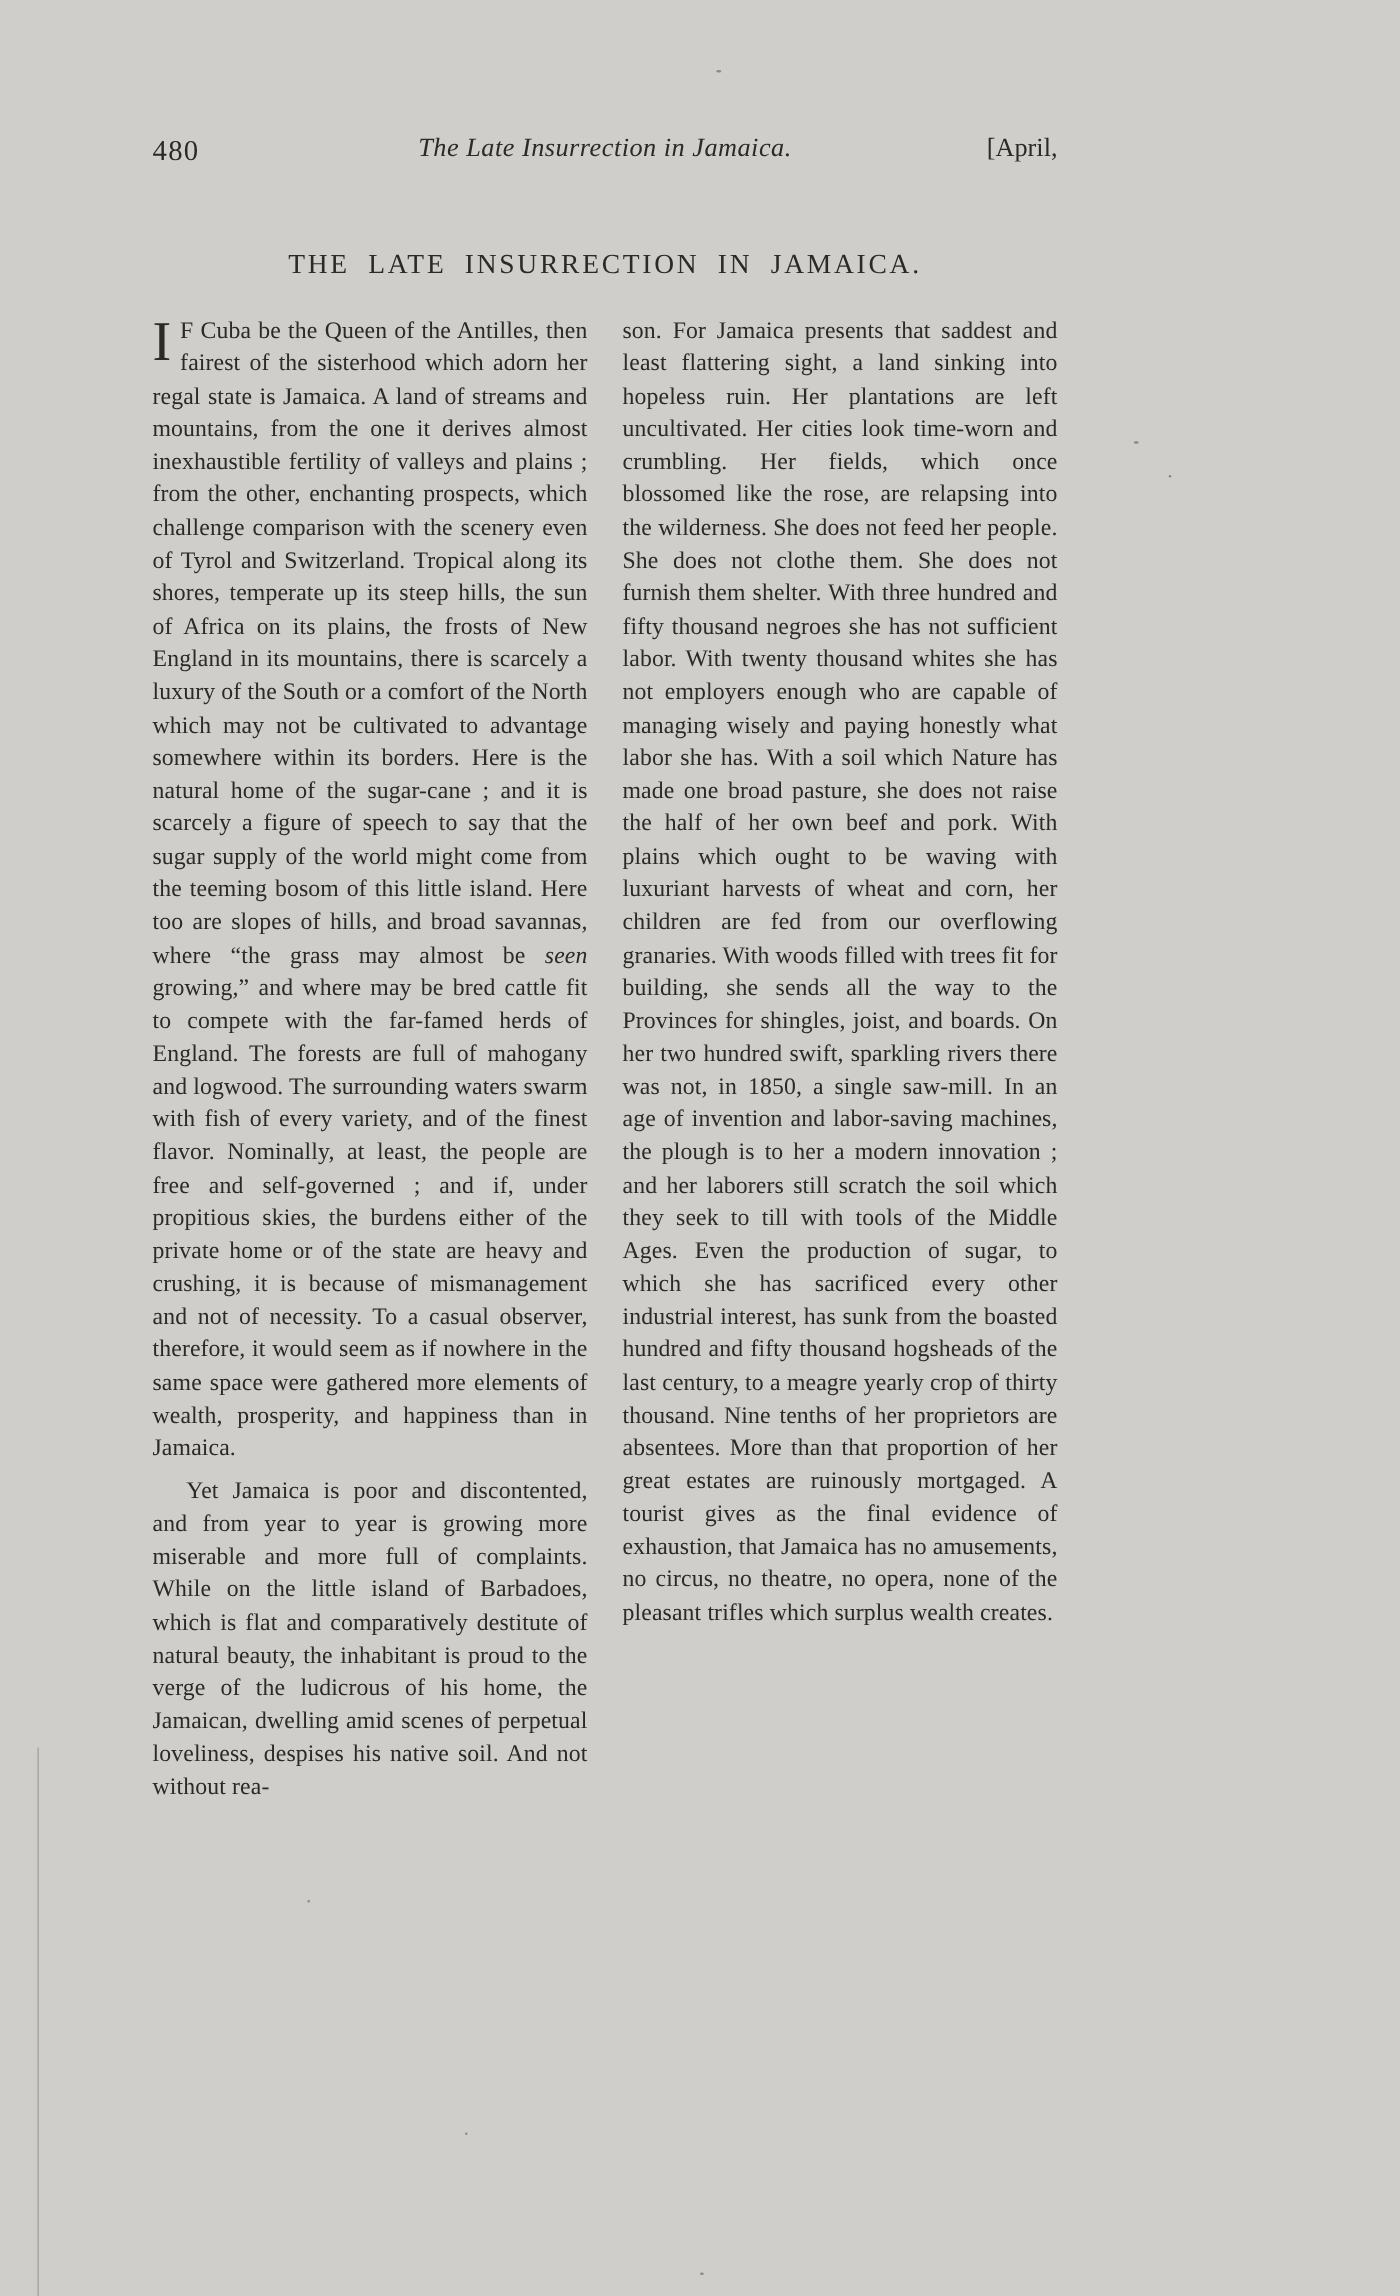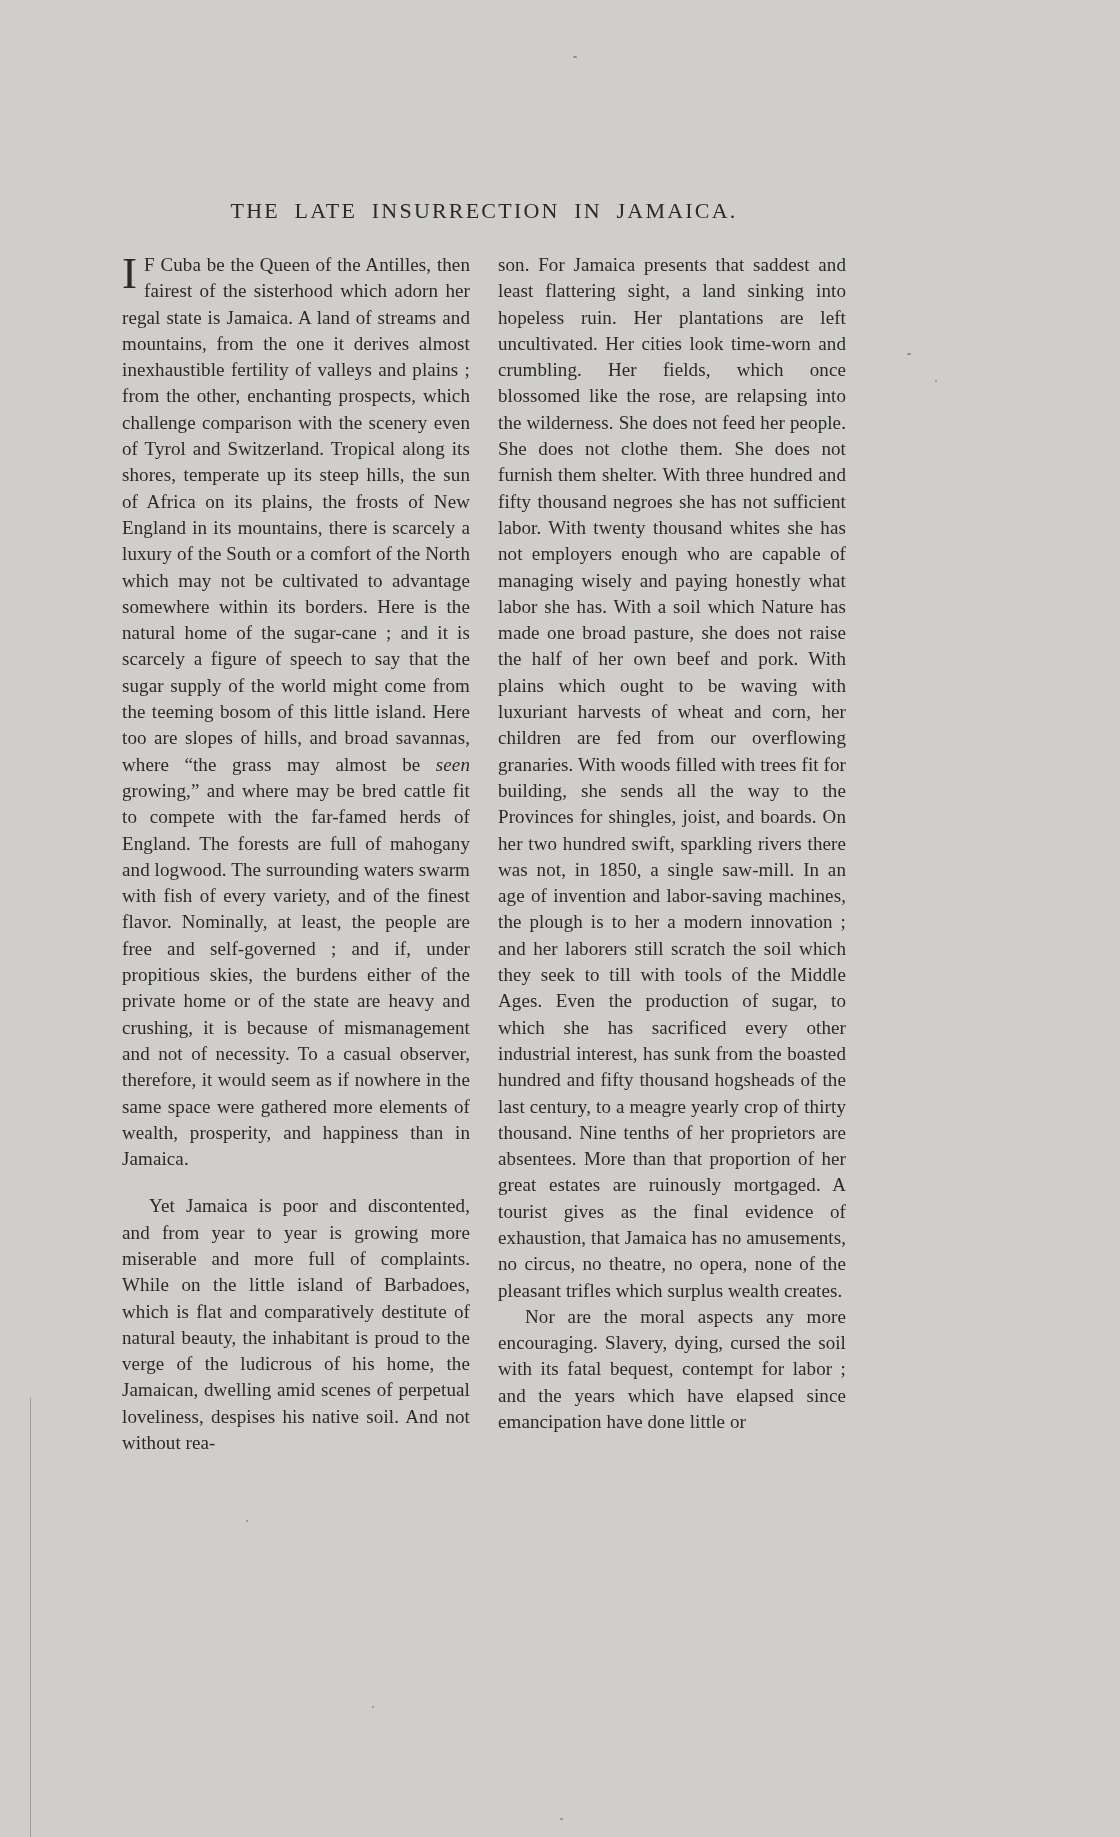--- a/index.html
+++ b/index.html
@@ -86,21 +86,21 @@
     line-height: 26.3px;
     text-align: justify;
     hyphens: auto;
     -webkit-hyphens: auto;
     letter-spacing: 0.1px;
   }
   .col p.indented {
     text-indent: 27px;
   }
   .col p.gap-before {
-    margin-top: 21px;
+    margin-top: 8px;
   }
   .drop-cap {
     float: left;
     font-size: 45px;
     line-height: 36px;
     padding: 3px 7px 0 0;
   }
   em { }
   
   .scan-line-left {
@@ -131,34 +131,38 @@
   <div class="scan-line-left"></div>
   <div class="speck speck-1"></div>
   <div class="speck speck-2"></div>
   <div class="speck speck-3"></div>
   <div class="speck speck-4"></div>
   <div class="speck speck-5"></div>
   <div class="speck speck-6"></div>
 
   <div class="content">
 
+    <div class="running-head">
+      <span class="page-number">480</span>
+      <span class="running-title">The Late Insurrection in Jamaica.</span>
+      <span class="issue-label">[April,</span>
+    </div>
 
     <h1 class="article-title">THE LATE INSURRECTION IN JAMAICA.</h1>
 
     <div class="article-body">
 
       <div class="col">
         <p>
           <span class="drop-cap">I</span><span>F Cuba be the Queen of the Antilles, then fairest of the sisterhood which adorn her regal state is Jamaica. A land of streams and mountains, from the one it derives almost inexhaustible fertility of valleys and plains ; from the other, enchanting prospects, which challenge comparison with the scenery even of Tyrol and Switzerland. Tropical along its shores, temperate up its steep hills, the sun of Africa on its plains, the frosts of New England in its mountains, there is scarcely a luxury of the South or a comfort of the North which may not be cultivated to advantage somewhere within its borders. Here is the natural home of the sugar-cane ; and it is scarcely a figure of speech to say that the sugar supply of the world might come from the teeming bosom of this little island. Here too are slopes of hills, and broad savannas, where “the grass may almost be </span><em>seen</em><span> growing,” and where may be bred cattle fit to compete with the far-famed herds of England. The forests are full of mahogany and logwood. The surrounding waters swarm with fish of every variety, and of the finest flavor. Nominally, at least, the people are free and self-governed ; and if, under propitious skies, the burdens either of the private home or of the state are heavy and crushing, it is because of mismanagement and not of necessity. To a casual observer, therefore, it would seem as if nowhere in the same space were gathered more elements of wealth, prosperity, and happiness than in Jamaica.</span>
         </p>
         <p class="indented gap-before">Yet Jamaica is poor and discontented, and from year to year is growing more miserable and more full of complaints. While on the little island of Barbadoes, which is flat and comparatively destitute of natural beauty, the inhabitant is proud to the verge of the ludicrous of his home, the Jamaican, dwelling amid scenes of perpetual loveliness, despises his native soil. And not without rea-</p>
       </div>
 
       <div class="col">
         <p>son. For Jamaica presents that saddest and least flattering sight, a land sinking into hopeless ruin. Her plantations are left uncultivated. Her cities look time-worn and crumbling. Her fields, which once blossomed like the rose, are relapsing into the wilderness. She does not feed her people. She does not clothe them. She does not furnish them shelter. With three hundred and fifty thousand negroes she has not sufficient labor. With twenty thousand whites she has not employers enough who are capable of managing wisely and paying honestly what labor she has. With a soil which Nature has made one broad pasture, she does not raise the half of her own beef and pork. With plains which ought to be waving with luxuriant harvests of wheat and corn, her children are fed from our overflowing granaries. With woods filled with trees fit for building, she sends all the way to the Provinces for shingles, joist, and boards. On her two hundred swift, sparkling rivers there was not, in 1850, a single saw-mill. In an age of invention and labor-saving machines, the plough is to her a modern innovation ; and her laborers still scratch the soil which they seek to till with tools of the Middle Ages. Even the production of sugar, to which she has sacrificed every other industrial interest, has sunk from the boasted hundred and fifty thousand hogsheads of the last century, to a meagre yearly crop of thirty thousand. Nine tenths of her proprietors are absentees. More than that proportion of her great estates are ruinously mortgaged. A tourist gives as the final evidence of exhaustion, that Jamaica has no amusements, no circus, no theatre, no opera, none of the pleasant trifles which surplus wealth creates.</p>
-        <p class="indented">Nor are the moral aspects any more encouraging. Slavery, dying, cursed the soil with its fatal bequest, contempt for labor ; and the years which have elapsed since emancipation have done little or</p>
       </div>
 
     </div>
 
   </div>
 
 </div>
 
 </body></html>

